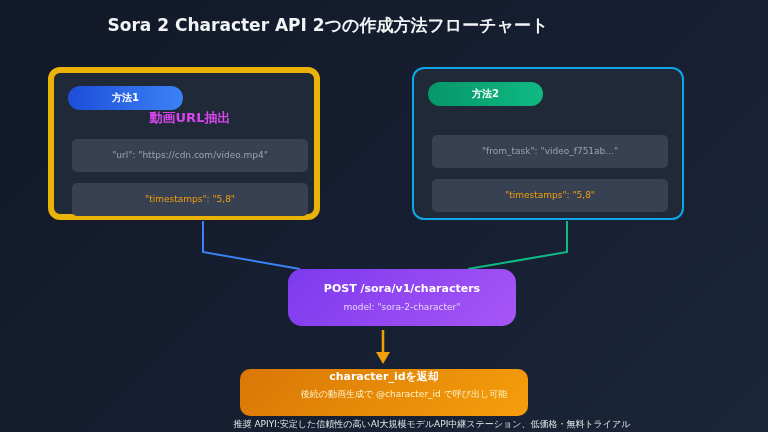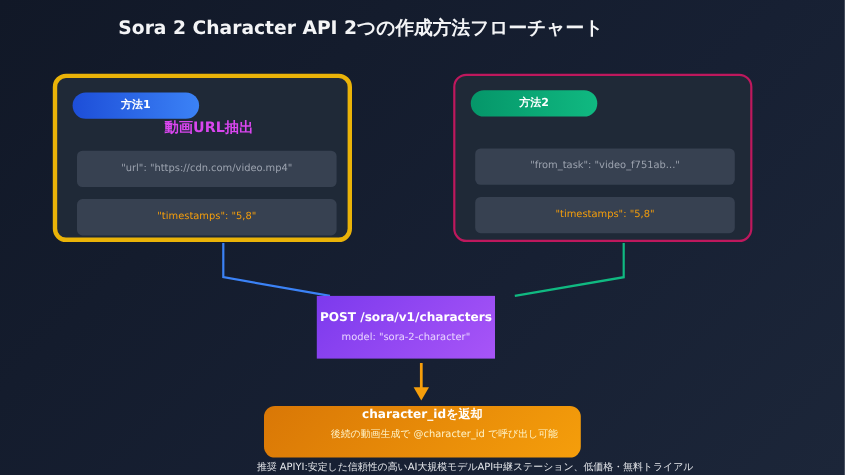--- a/index.html
+++ b/index.html
@@ -1,33 +1,33 @@
 <!DOCTYPE html>
 <html><head>
 <meta charset="utf-8">
 <style>
   html,body{margin:0;padding:0;}
   body{width:768px;height:432px;overflow:hidden;position:relative;
     background:linear-gradient(135deg,#111827 0%,#172033 60%,#1c2639 100%);
     font-family:"DejaVu Sans","Liberation Sans",sans-serif;color:#fff;}
   .title{position:absolute;left:0;top:14px;width:656px;text-align:center;font-size:17px;font-weight:bold;color:#f3f4f6;}
   .card{position:absolute;top:67px;width:272px;height:153px;border-radius:12px;background:#1f2937;box-sizing:border-box;}
-  .card.left{left:48px;border:4px solid #eab308;}
-  .card.right{left:412px;border:2px solid #be185d;}
+  .card.left{left:48px;border:6px solid #eab308;}
+  .card.right{left:412px;border:2px solid #0ea5e9;}
   .badge{position:absolute;left:14px;top:13px;width:115px;height:24px;border-radius:12px;font-size:10px;font-weight:bold;line-height:24px;text-align:center;color:#fff;}
   .left .badge{background:linear-gradient(90deg,#1d4ed8,#3b82f6);}
   .right .badge{background:linear-gradient(90deg,#059669,#10b981);}
   .card-title{position:absolute;left:0;width:100%;top:36px;text-align:center;font-size:13px;font-weight:bold;}
   .left .card-title{color:#d946ef;padding-left:12px;box-sizing:border-box;}
   .right .card-title{color:#10b981;padding-left:12px;box-sizing:border-box;}
   .param{position:absolute;left:18px;width:269px;height:33px;width:236px;border-radius:5px;background:#374151;font-size:9px;line-height:33px;text-align:center;}
   .p1{top:66px;color:#9ca3af;}
   .p2{top:110px;color:#f59e0b;}
   svg.lines{position:absolute;left:0;top:0;}
-  .api{position:absolute;left:288px;top:269px;width:162px;height:57px;border-radius:0;
+  .api{position:absolute;left:288px;top:269px;width:228px;height:57px;border-radius:14px;
     background:linear-gradient(135deg,#7c3aed,#a855f7);text-align:center;}
   .api .t1{margin-top:13px;font-size:11px;font-weight:bold;color:#fff;}
   .api .t2{margin-top:7px;font-size:9px;color:#e9d5ff;}
   .result{position:absolute;left:240px;top:369px;width:288px;height:47px;border-radius:10px;
     background:linear-gradient(135deg,#d97706,#f59e0b);text-align:center;}
   .result .t1{font-size:11px;font-weight:bold;color:#fff;}
   .result .t2{margin-top:4px;font-size:9px;color:#fef3c7;padding-left:40px;}
   .footer{position:absolute;left:0;top:418px;width:768px;text-align:center;font-size:9px;color:#e5e7eb;padding-left:48px;}
 </style>
 </head>

